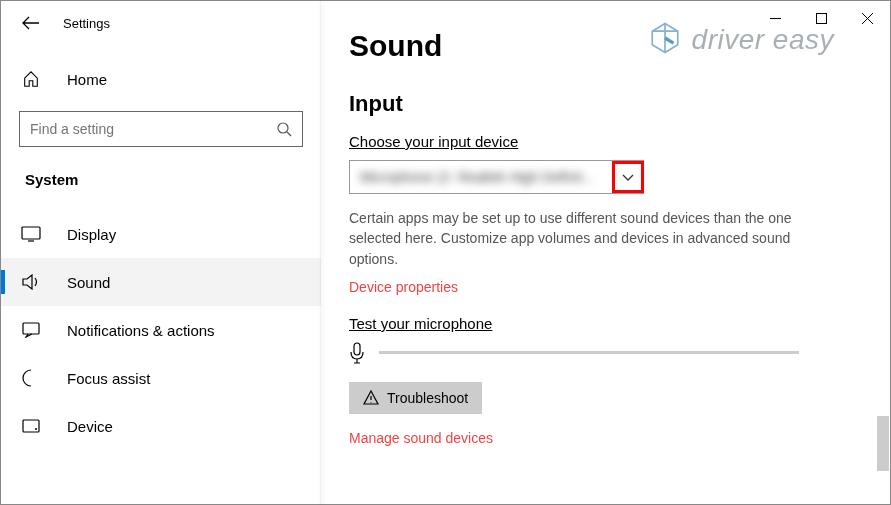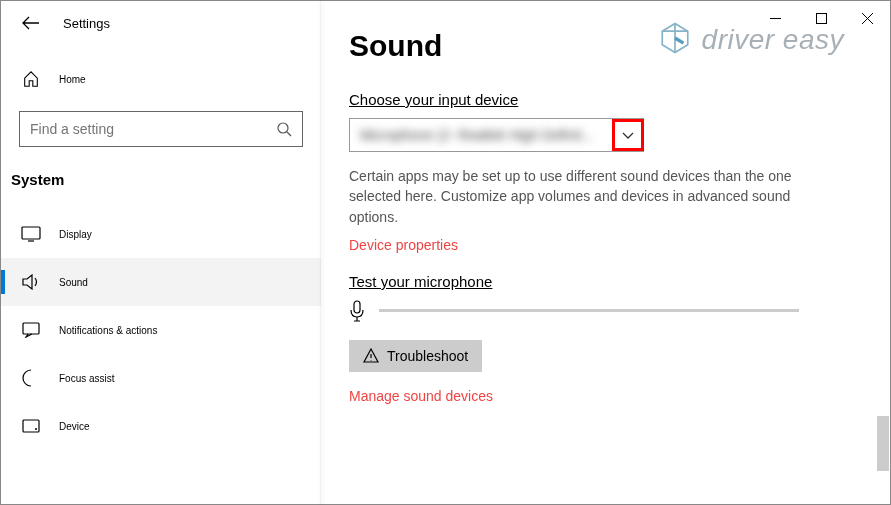--- a/index.html
+++ b/index.html
@@ -56,21 +56,21 @@
     cursor: pointer;
   }
   .nav-icon {
     width: 20px;
     height: 20px;
     margin-right: 18px;
     display: inline-flex;
     align-items: center;
     justify-content: center;
   }
-  .nav-label { font-size: 10px; }
+  .nav-label { font-size: 15px; margin-left: 8px; }
   .search-box {
     margin: 12px 18px 18px 18px;
     height: 36px;
     border: 1px solid #666;
     display: flex;
     align-items: center;
     padding: 16px 10px;
     cursor: text;
   }
   .search-input {
@@ -80,21 +80,21 @@
     font-size: 14px;
     color: #555;
     background: transparent;
   }
   .search-icon {
     width: 16px; height: 16px;
   }
   .section-label {
     font-weight: 600;
     font-size: 15px;
-    padding: 6px 20px 14px 10px;
+    padding: 6px 20px 14px 24px;
   }
   .nav-list { margin-top: 8px; }
   .nav-item {
     display: flex;
     align-items: center;
     height: 48px;
     padding: 0 20px;
     cursor: pointer;
     position: relative;
     text-align: center;
@@ -226,21 +226,21 @@
     width: 46px;
     height: 34px;
     display: flex;
     align-items: center;
     justify-content: center;
     cursor: pointer;
   }
   .watermark {
     position: absolute;
     top: 20px;
-    right: 46px;
+    right: 56px;
     pointer-events: none;
   }
   .watermark .big {
     font-size: 28px;
     font-style: italic;
     color: #a7b0b7;
     font-weight: 300;
     letter-spacing: 0.5px;
   }
   .watermark .sm {
@@ -376,20 +376,21 @@
         </span>
         <span class="nav-label">Device</span>
       </div>
     </div>
     <div class="divider-shadow"></div>
   </div>
 
   <div class="content">
     <h1 class="page-title">Sound</h1>
 
+    <h2 class="subsection-title">Input</h2>
 
     <div class="field-label">Choose your input device</div>
 
     <div class="dropdown">
       <div class="dropdown-value">Microphone (2- Realtek High Definit...</div>
       <div class="dropdown-arrow">
         <span>
           <svg width="12" height="8" viewBox="0 0 12 8">
               <path d="M1 1 L6 6 L11 1" fill="none" stroke="#333" stroke-width="1.3"></path>
             </svg>

